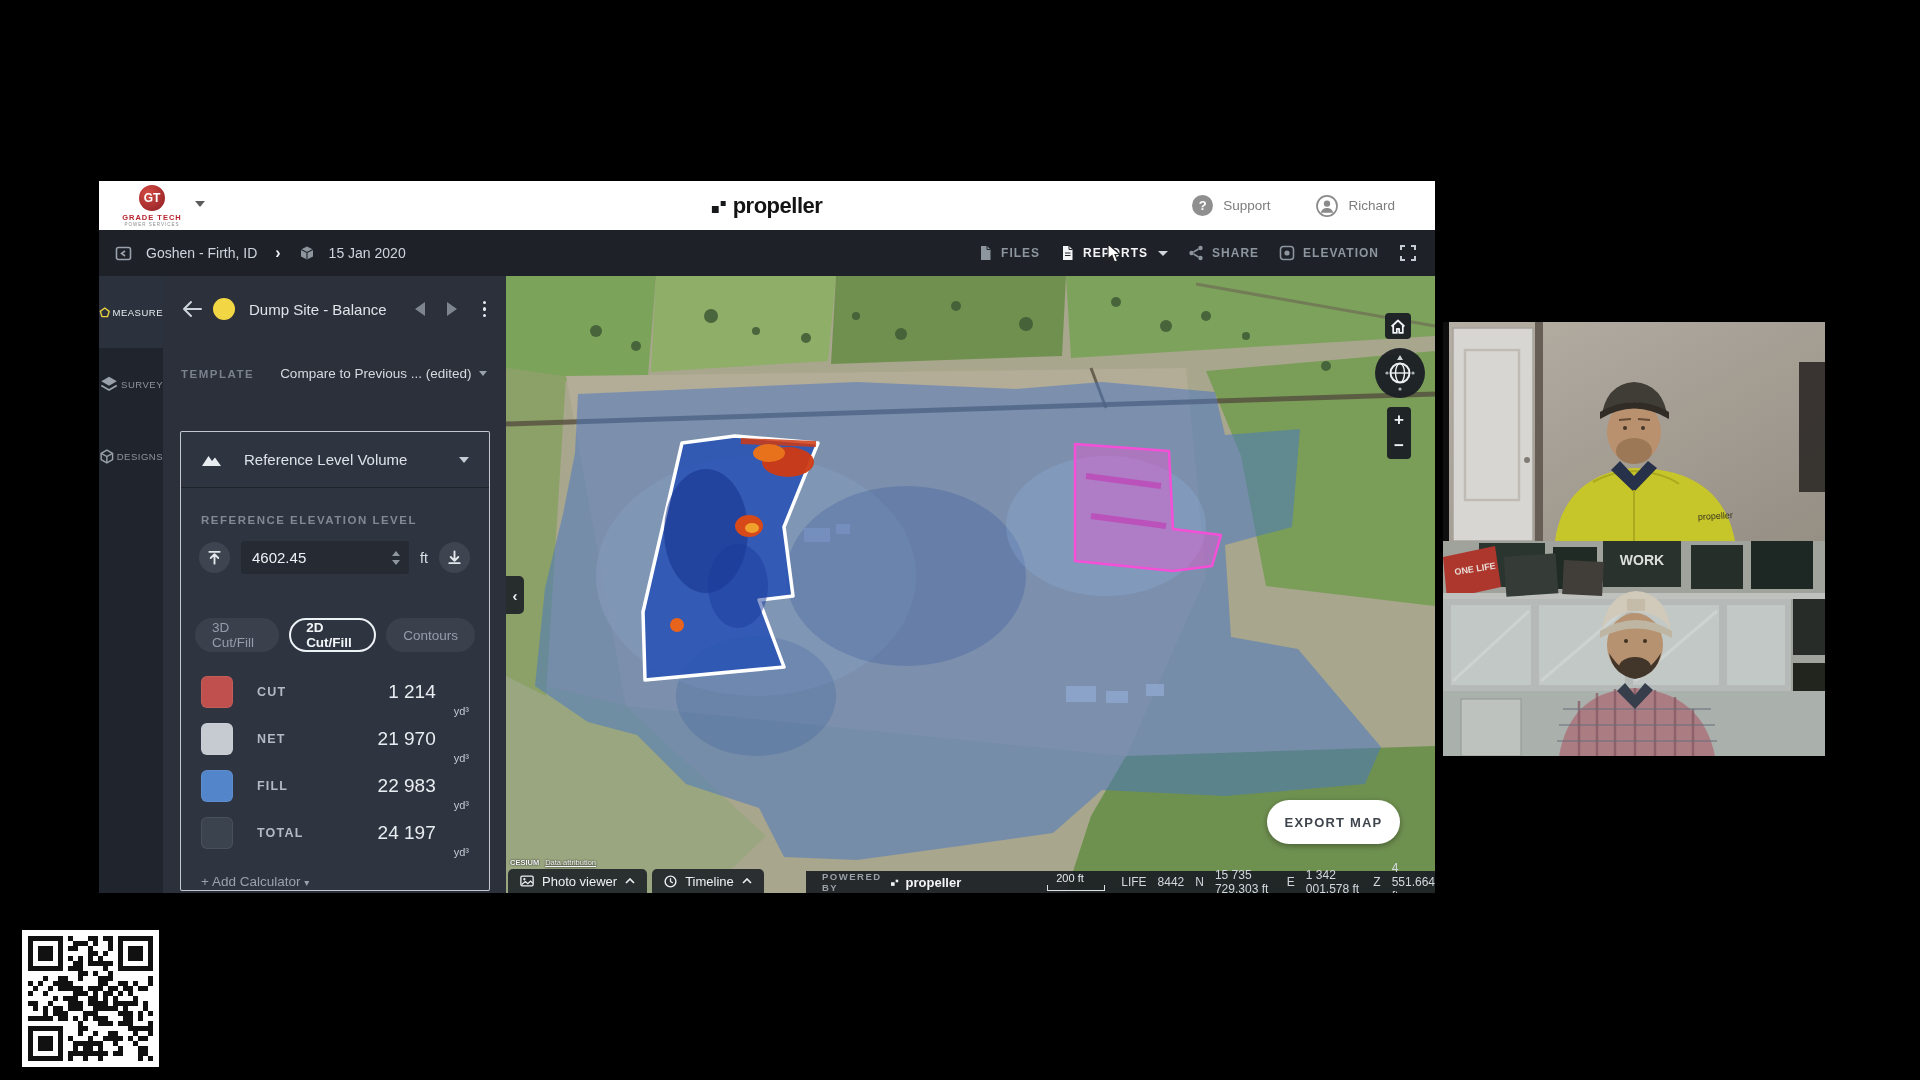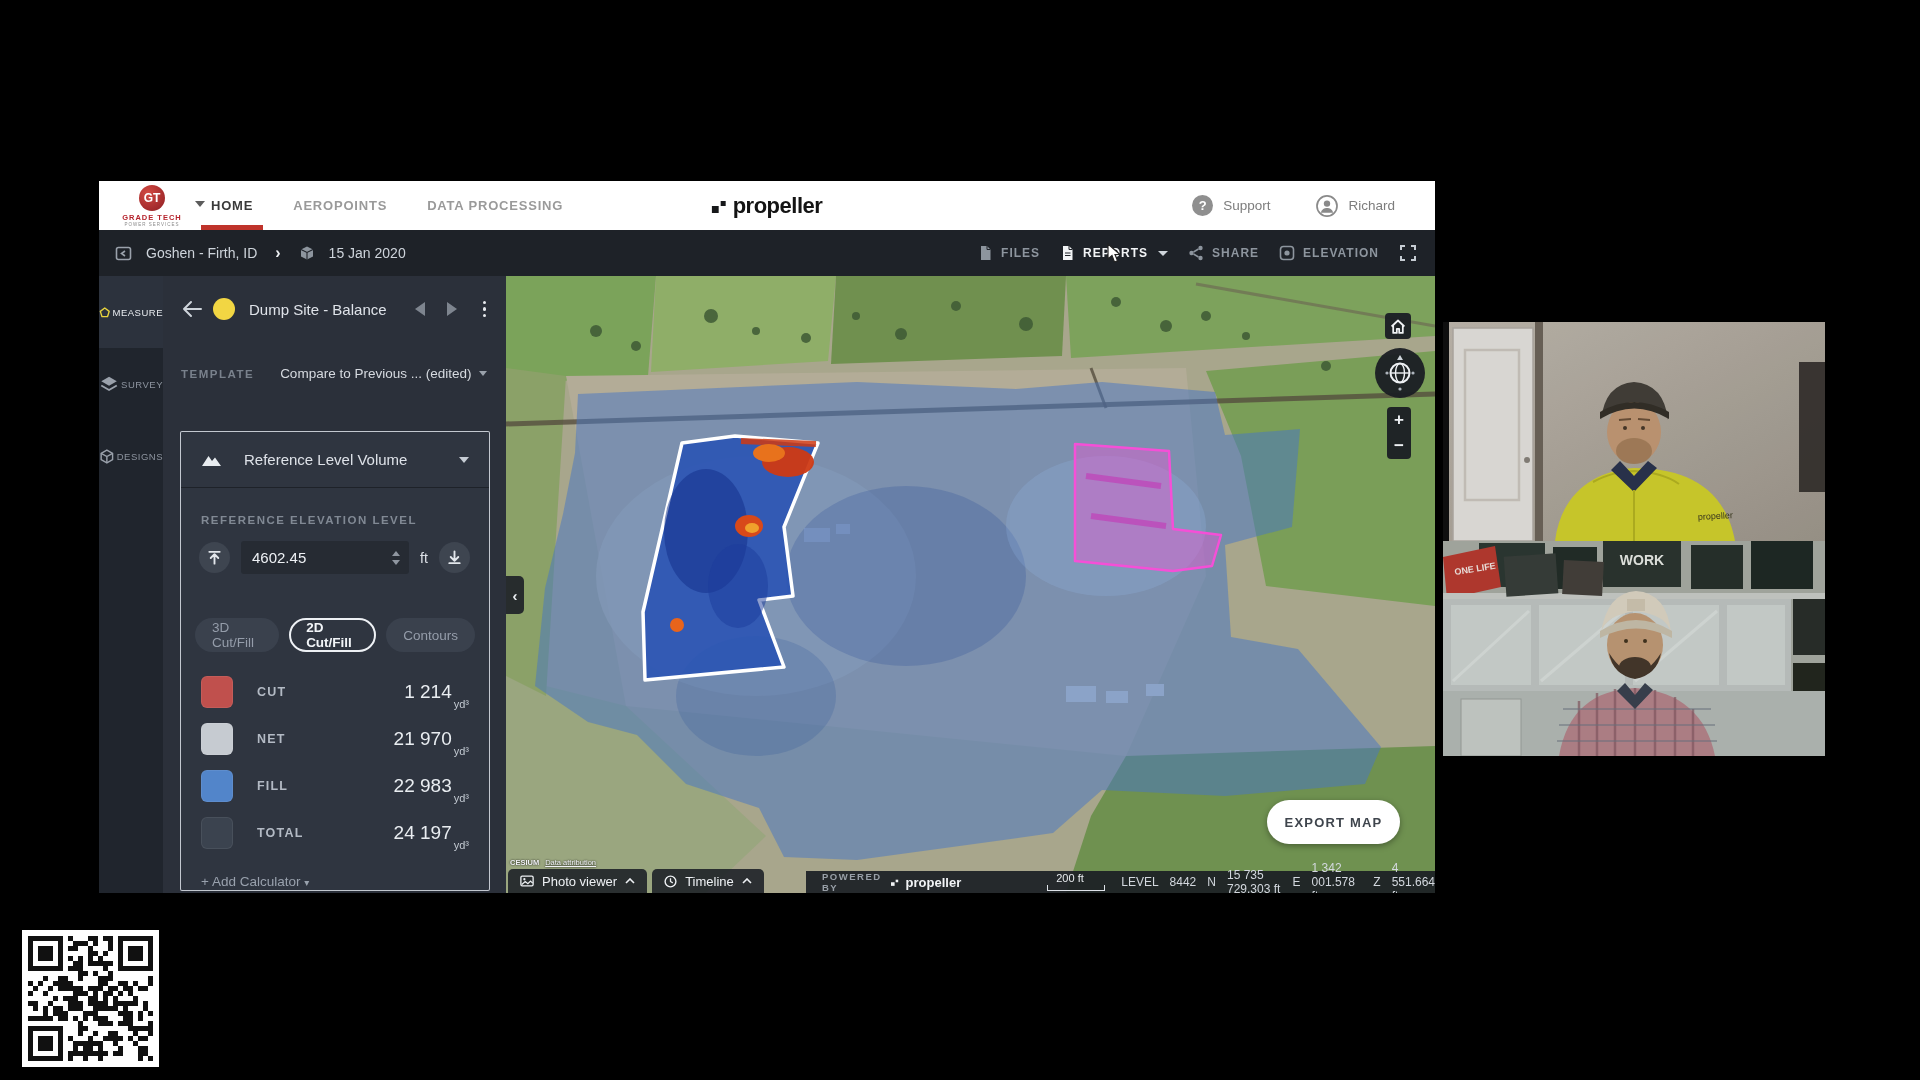--- a/index.html
+++ b/index.html
@@ -93,21 +93,21 @@
   .unit-ft{font-size:14px;color:#dfe3e9;}
   .views{margin:44px 14px 8px;display:flex;gap:10px;justify-content:center;}
   .pill{height:34px;border-radius:17px;padding:0 15px;display:flex;align-items:center;font-size:13.5px;
     background:#3a414d;color:#959daa;border:2px solid transparent;box-sizing:border-box;}
   .pill.active{background:transparent;border-color:#eef1f5;color:#f2f5f8;font-weight:bold;}
   .results{margin:23px 20px 0;}
   .res-row{display:flex;align-items:center;height:34px;margin-bottom:13px;}
   .swatch{width:30px;height:30px;border-radius:6px;flex:none;border:1px solid rgba(255,255,255,.07);}
   .res-label{margin-left:24px;font-size:12.5px;font-weight:bold;letter-spacing:1.2px;color:#b3bac4;}
   .res-value{margin-left:auto;font-size:19px;color:#e9edf1;}
-  .res-unit{font-size:11px;color:#c3cad2;margin-left:2px;position:relative;top:12px;}
+  .res-unit{font-size:11px;color:#c3cad2;margin-left:18px;position:relative;top:19px;}
   .add-calc{margin:24px 20px;font-size:13.5px;color:#99a1ad;}
 
   
   .map{position:relative;width:929px;height:617px;overflow:hidden;background:#a8a68c;}
   .scenery{position:absolute;inset:0;width:100%;height:100%;}
   .collapse-tab{position:absolute;left:0;top:300px;width:18px;height:38px;background:rgba(30,34,40,.92);
     border-radius:0 5px 5px 0;color:#e8ebef;display:flex;align-items:center;justify-content:center;
     font-size:15px;font-weight:bold;}
   .ctl-home{position:absolute;left:879px;top:37px;width:26px;height:26px;border-radius:4px;
     background:rgba(26,30,36,.95);display:flex;align-items:center;justify-content:center;}
@@ -154,25 +154,20 @@
 
 <div class="app">
 
   <div class="navbar">
     <div class="brand">
       <div class="brand-circle">GT</div>
       <div class="brand-name">GRADE TECH</div>
       <div class="brand-sub">POWER SERVICES</div>
     </div>
     <div class="brand-caret"></div>
-    <div class="nav-tabs">
-      <div class="nav-tab active">HOME</div>
-      <div class="nav-tab">AEROPOINTS</div>
-      <div class="nav-tab">DATA PROCESSING</div>
-    </div>
     <div class="plogo">
       <svg width="15" height="15" viewBox="0 0 15 15">
         <rect x="0" y="8" width="7" height="7" fill="#17181a"></rect>
         <rect x="9" y="3" width="5" height="5" fill="#17181a"></rect>
       </svg>
       <span class="plogo-text">propeller</span>
     </div>
     <div class="nav-right">
       <div class="item">
         <span class="help-circle">?</span>
@@ -485,21 +480,21 @@
             <rect x="0" y="8" width="7" height="7" fill="#f2f4f6"></rect>
               <rect x="9" y="3" width="5" height="5" fill="#f2f4f6"></rect>
           </svg>
           <span class="powered-logo">propeller</span>
         </div>
         <div class="scaleblk">
           <span class="scale-label">200 ft</span>
           <div class="scale-bar"></div>
         </div>
         <div class="coords">
-          <span>LEVEL</span>
+          <span>LIFE</span>
             <span>8442</span>
           <span>N</span>
             <span>15 735 729.303 ft</span>
           <span>E</span>
             <span>1 342 001.578 ft</span>
           <span>Z</span>
             <span>4 551.664 ft</span>
         </div>
       </div>
     </div>

